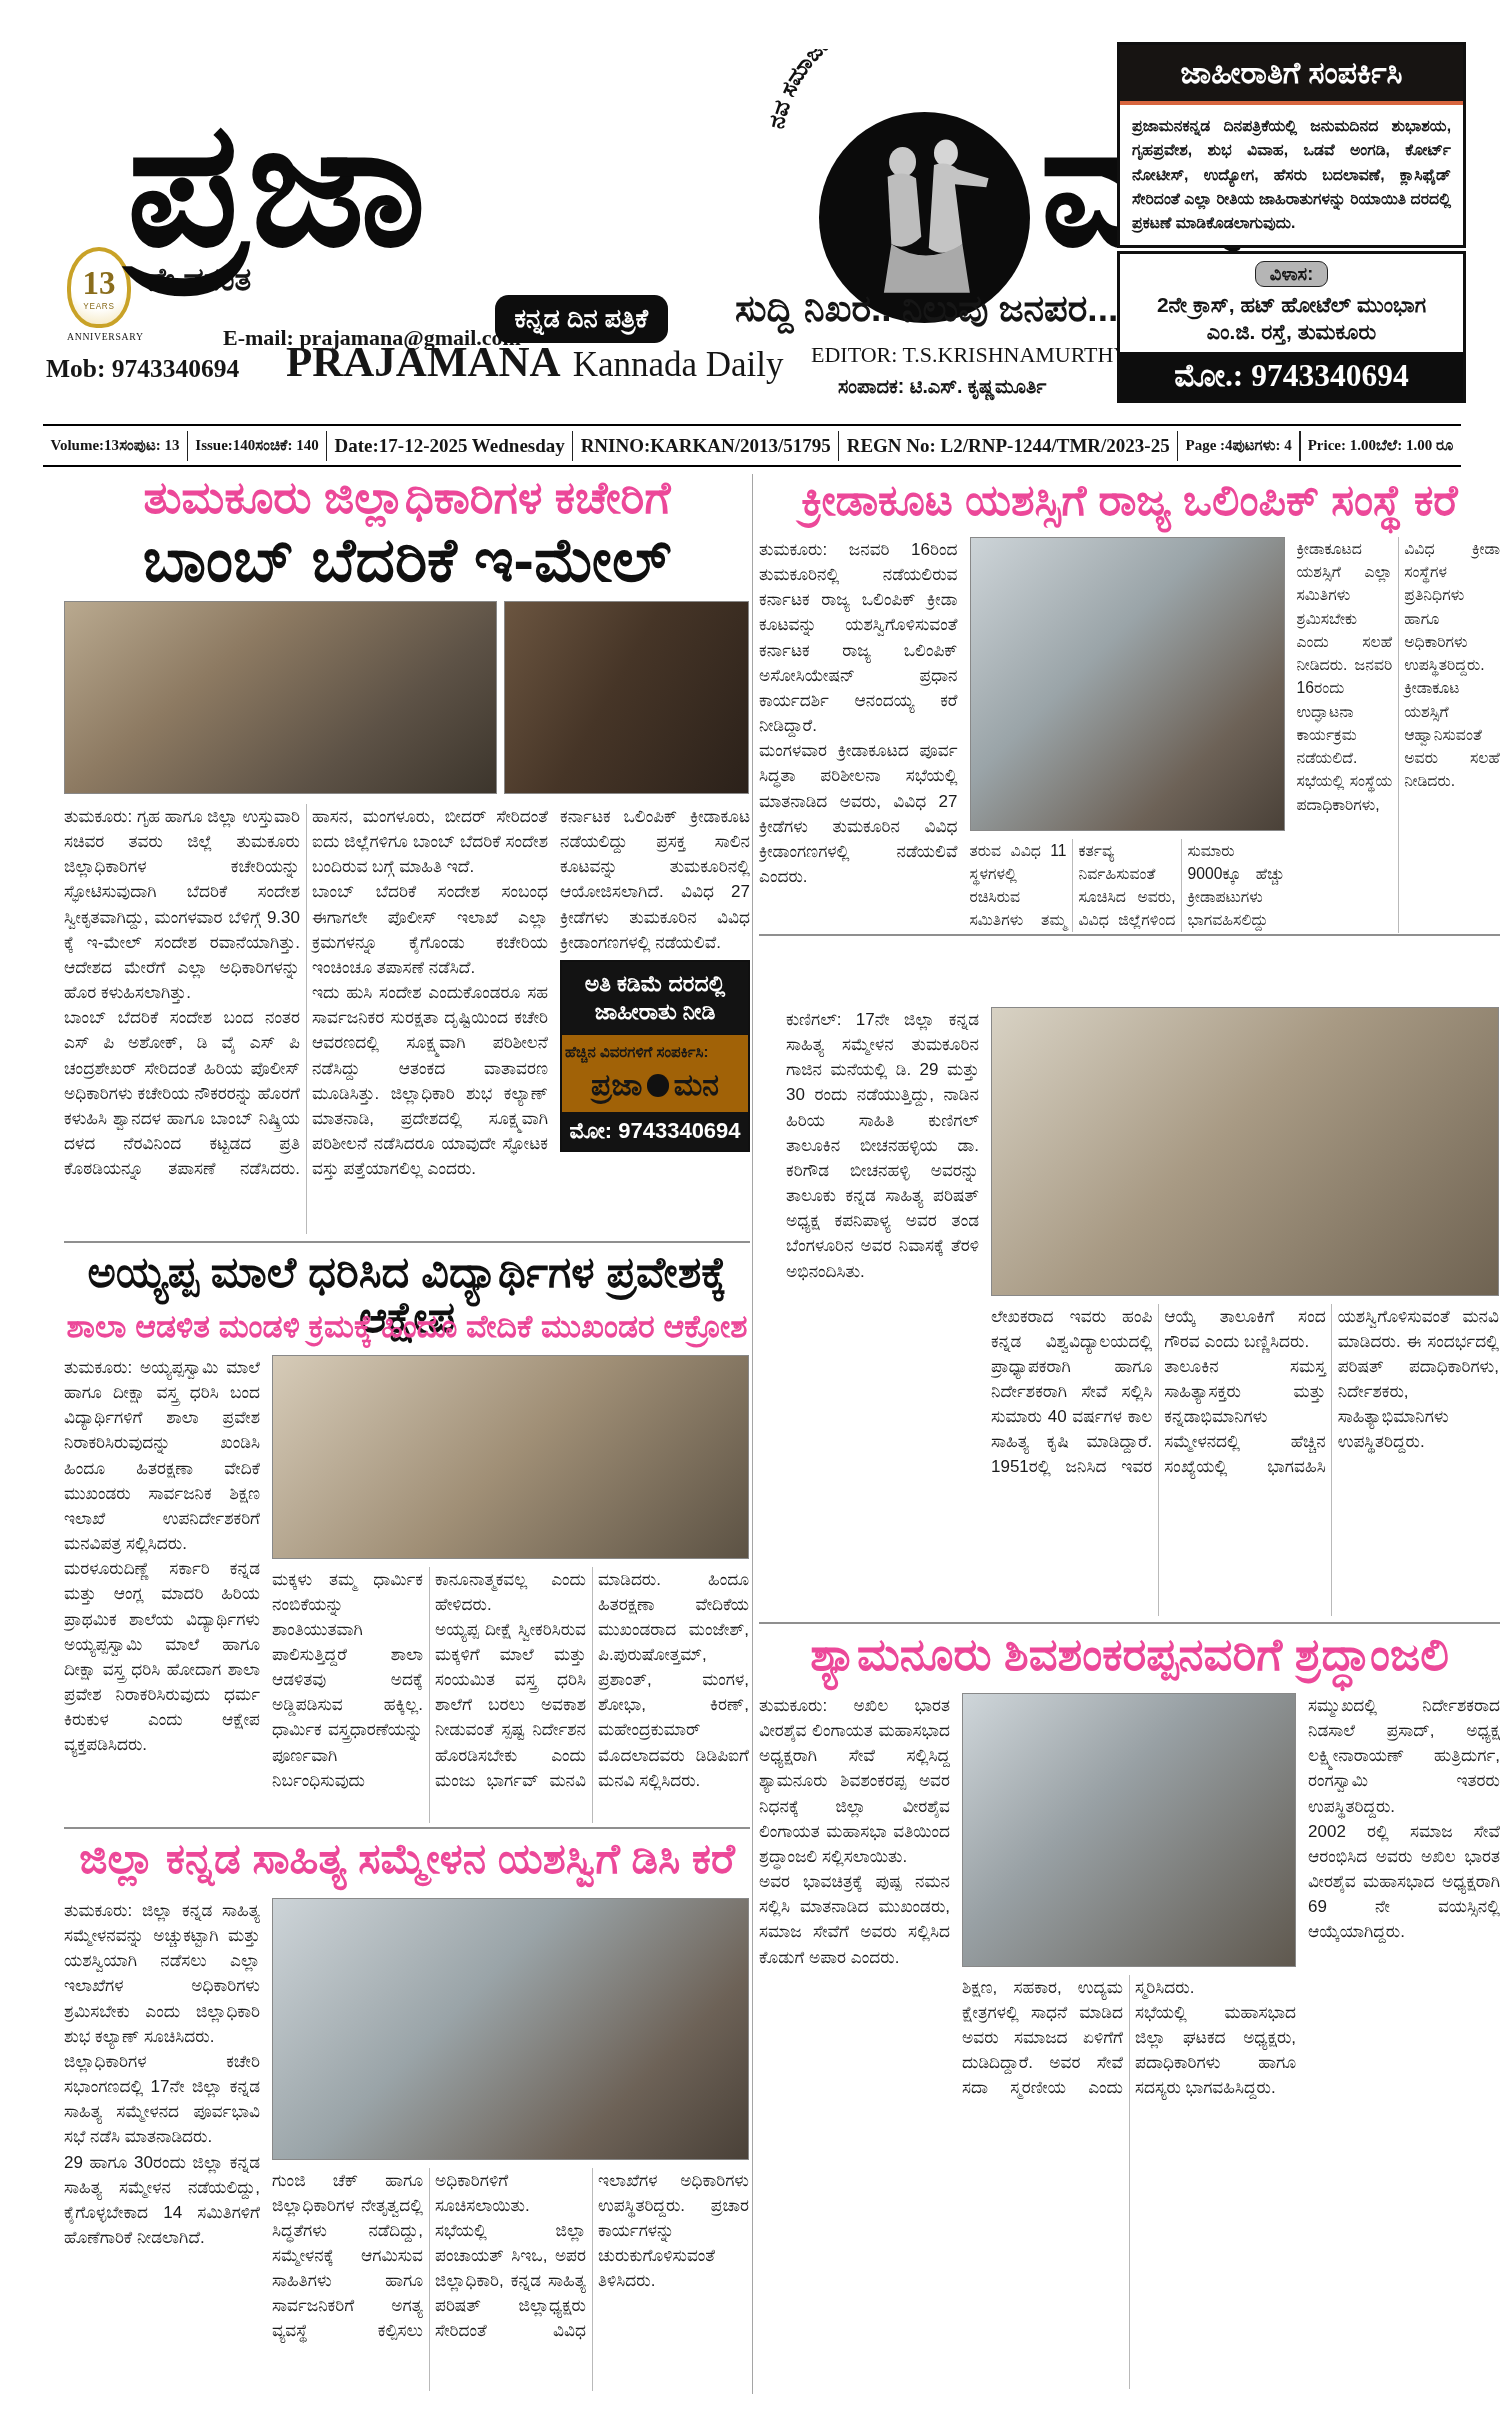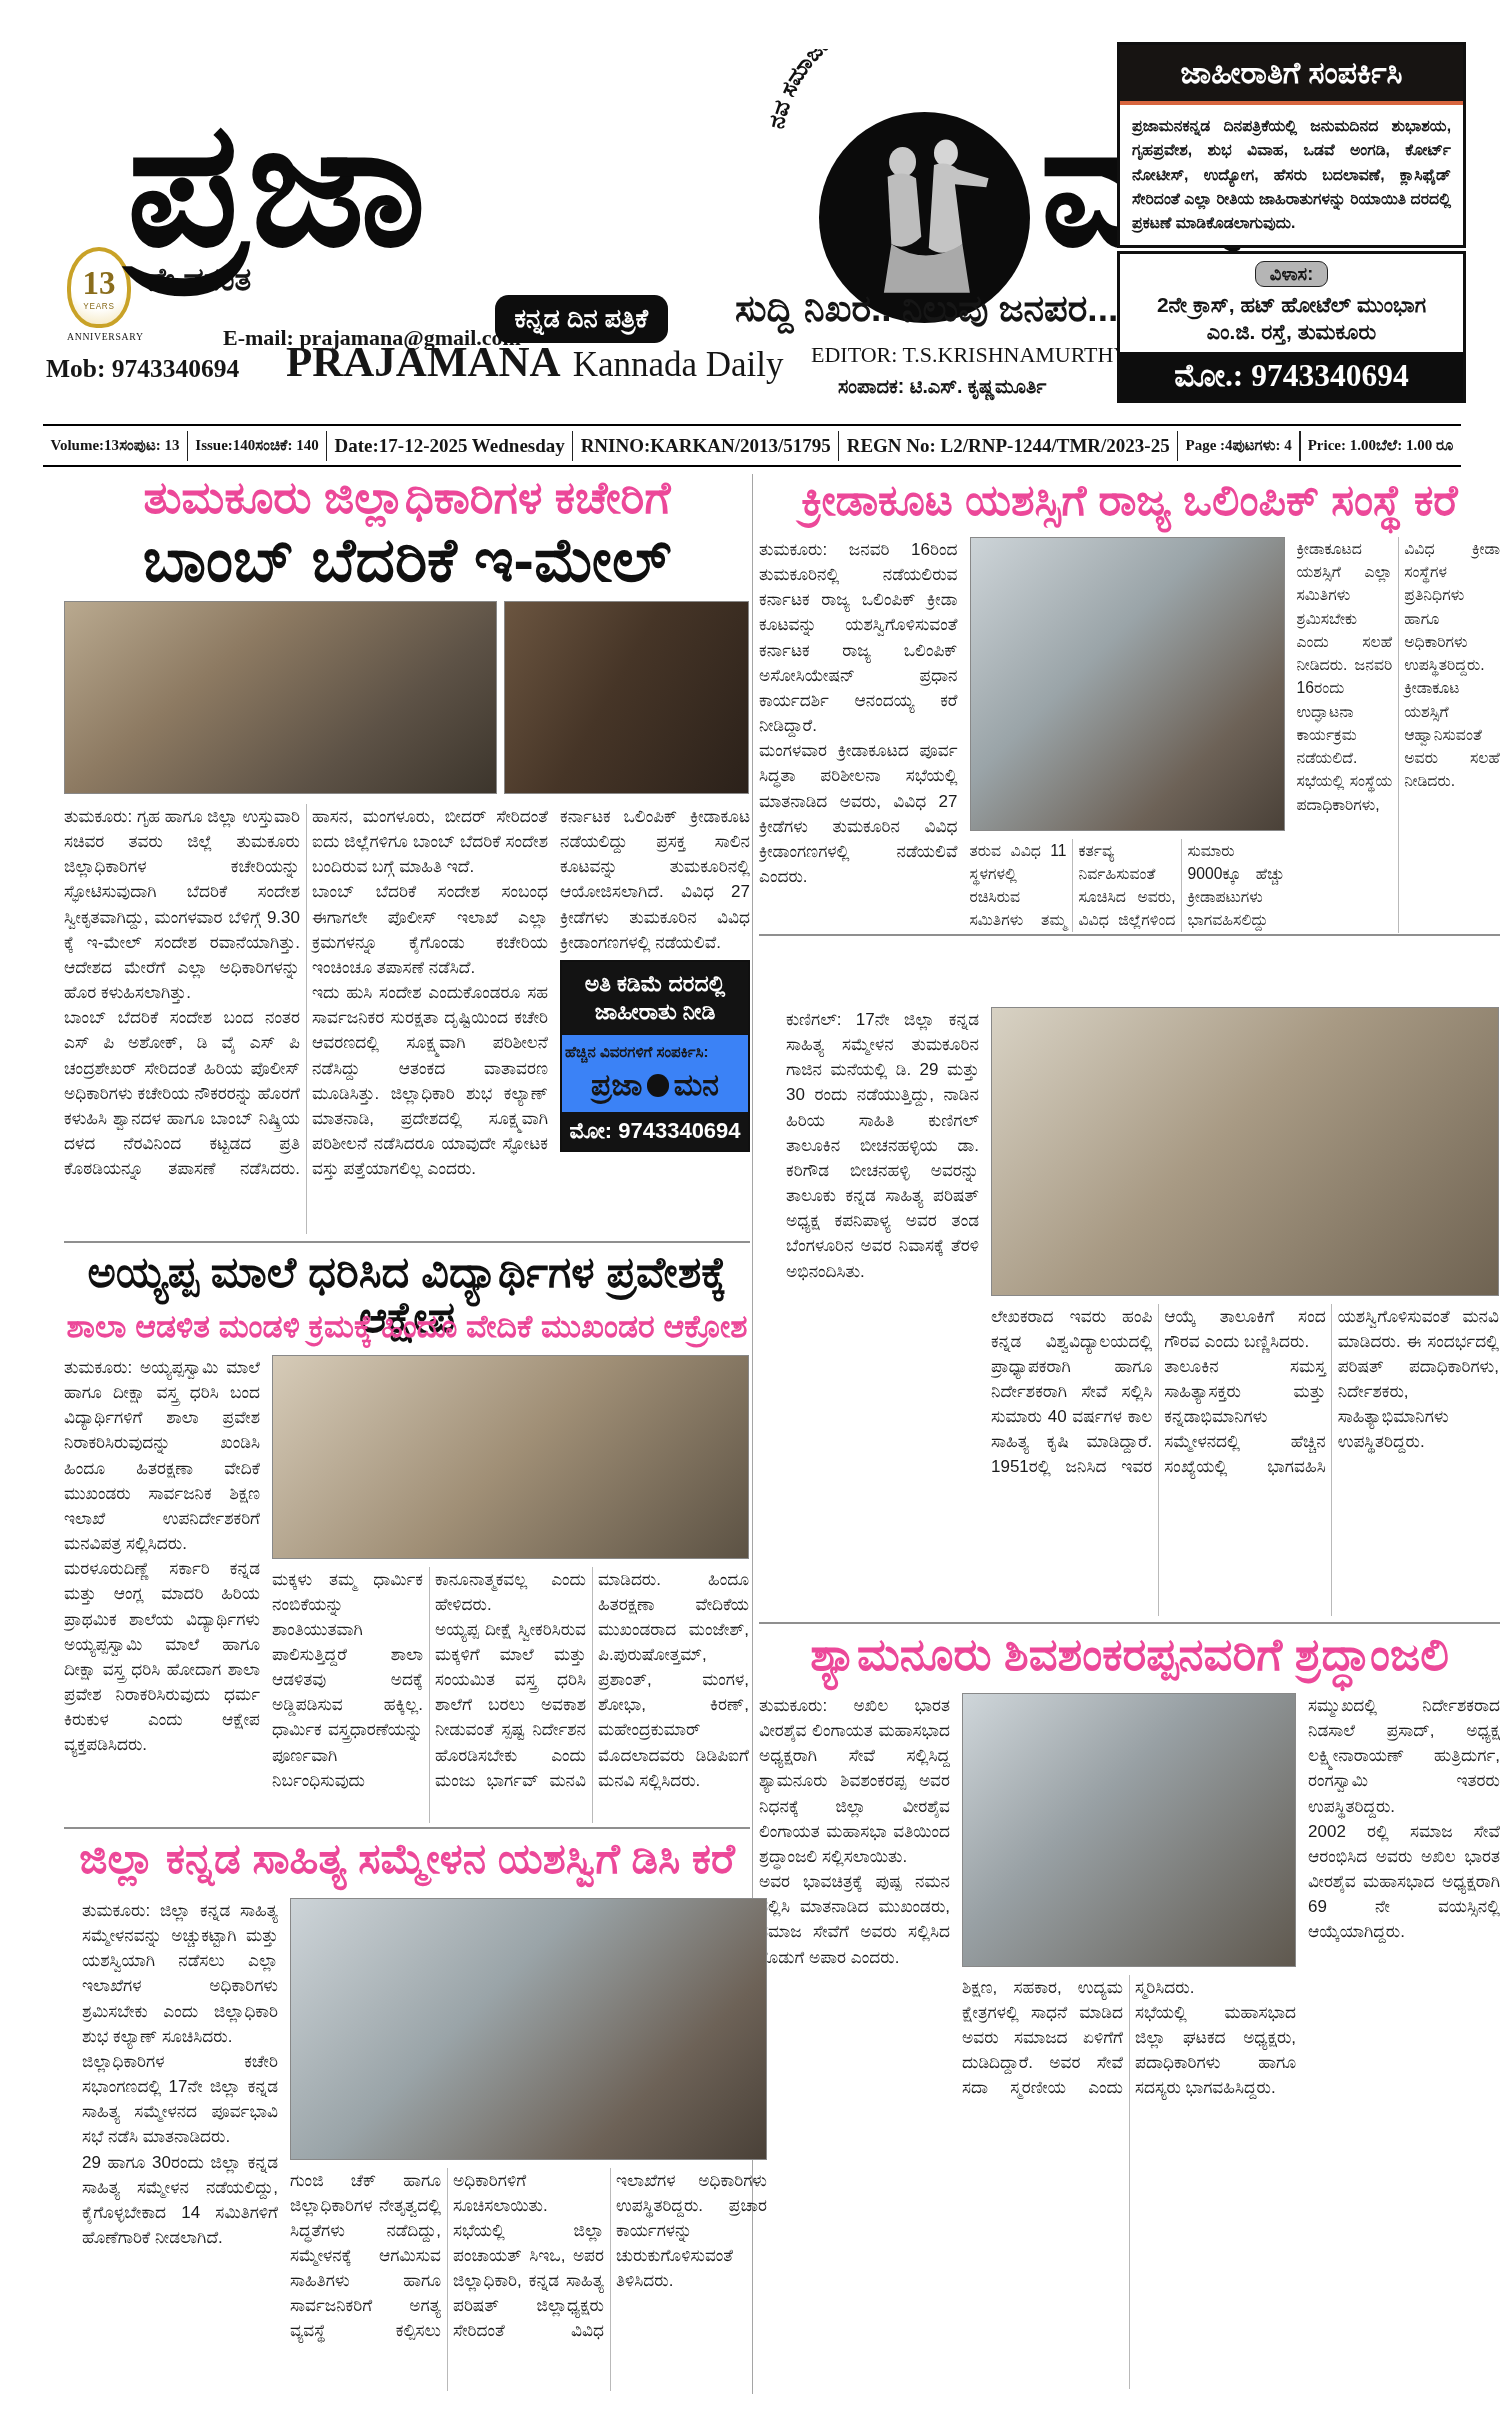--- a/index.html
+++ b/index.html
@@ -36,21 +36,21 @@
   .phonebar{background:#0d0d0d;color:#fff;text-align:center;font-size:31.5px;font-weight:bold;
             padding:6px 0;font-family:"Liberation Serif",serif;}
   
   .infobar{display:flex;align-items:center;justify-content:space-between;
            border-top:2.2px solid #000;border-bottom:2.2px solid #000;
            font-family:"Liberation Serif",serif;font-weight:bold;padding:3px 7.5px;box-sizing:border-box;}
   .ib2{display:flex;flex-direction:row;align-items:center;font-size:15px;line-height:1.15;}
   .ib1{font-size:19px;}
   .ibsep{width:1.5px;height:30px;background:#222;}
   
-  .midad{border:2.2px solid #101010;box-sizing:border-box;background:#3b82f6;}
+  .midad{border:2.2px solid #101010;box-sizing:border-box;background:#a16207;}
   .midad-black{background:#131313;color:#fff;text-align:center;font-weight:bold;
                font-size:22px;line-height:1.3;padding:7.5px 3px;}
   .midad-contact{text-align:left;font-size:15px;font-weight:bold;padding:7.5px 3px 3px;
                  border-top:1.5px solid #111;}
   .minilogo{display:flex;align-items:center;justify-content:center;gap:4.5px;
             font-size:30px;font-weight:bold;padding:4.5px 0;}
   .minilogo .dot{width:22.5px;height:22.5px;background:#111;border-radius:50%;}
   .midad-phone{background:#131313;color:#fff;text-align:center;font-size:22px;font-weight:bold;
                padding:6px 1.5px;margin-top:4.5px;}
   .flexrow{display:flex;gap:12px;}
@@ -218,21 +218,21 @@
     <div class="body-txt" style="width:196px;height:471px;">ತುಮಕೂರು: ಅಯ್ಯಪ್ಪಸ್ವಾಮಿ ಮಾಲೆ ಹಾಗೂ ದೀಕ್ಷಾ ವಸ್ತ್ರ ಧರಿಸಿ ಬಂದ ವಿದ್ಯಾರ್ಥಿಗಳಿಗೆ ಶಾಲಾ ಪ್ರವೇಶ ನಿರಾಕರಿಸಿರುವುದನ್ನು ಖಂಡಿಸಿ ಹಿಂದೂ ಹಿತರಕ್ಷಣಾ ವೇದಿಕೆ ಮುಖಂಡರು ಸಾರ್ವಜನಿಕ ಶಿಕ್ಷಣ ಇಲಾಖೆ ಉಪನಿರ್ದೇಶಕರಿಗೆ ಮನವಿಪತ್ರ ಸಲ್ಲಿಸಿದರು.
 ಮರಳೂರುದಿಣ್ಣೆ ಸರ್ಕಾರಿ ಕನ್ನಡ ಮತ್ತು ಆಂಗ್ಲ ಮಾದರಿ ಹಿರಿಯ ಪ್ರಾಥಮಿಕ ಶಾಲೆಯ ವಿದ್ಯಾರ್ಥಿಗಳು ಅಯ್ಯಪ್ಪಸ್ವಾಮಿ ಮಾಲೆ ಹಾಗೂ ದೀಕ್ಷಾ ವಸ್ತ್ರ ಧರಿಸಿ ಹೋದಾಗ ಶಾಲಾ ಪ್ರವೇಶ ನಿರಾಕರಿಸಿರುವುದು ಧರ್ಮ ಕಿರುಕುಳ ಎಂದು ಆಕ್ಷೇಪ ವ್ಯಕ್ತಪಡಿಸಿದರು.</div>
     <div style="width:477px;">
       <div class="photo ph6" style="width:477px;height:204px;"></div>
       <div class="body-txt cols3" style="width:477px;height:256px;margin-top:7.5px;">ಮಕ್ಕಳು ತಮ್ಮ ಧಾರ್ಮಿಕ ನಂಬಿಕೆಯನ್ನು ಶಾಂತಿಯುತವಾಗಿ ಪಾಲಿಸುತ್ತಿದ್ದರೆ ಶಾಲಾ ಆಡಳಿತವು ಅದಕ್ಕೆ ಅಡ್ಡಿಪಡಿಸುವ ಹಕ್ಕಿಲ್ಲ. ಧಾರ್ಮಿಕ ವಸ್ತ್ರಧಾರಣೆಯನ್ನು ಪೂರ್ಣವಾಗಿ ನಿರ್ಬಂಧಿಸುವುದು ಕಾನೂನಾತ್ಮಕವಲ್ಲ ಎಂದು ಹೇಳಿದರು.
 ಅಯ್ಯಪ್ಪ ದೀಕ್ಷೆ ಸ್ವೀಕರಿಸಿರುವ ಮಕ್ಕಳಿಗೆ ಮಾಲೆ ಮತ್ತು ಸಂಯಮಿತ ವಸ್ತ್ರ ಧರಿಸಿ ಶಾಲೆಗೆ ಬರಲು ಅವಕಾಶ ನೀಡುವಂತೆ ಸ್ಪಷ್ಟ ನಿರ್ದೇಶನ ಹೊರಡಿಸಬೇಕು ಎಂದು ಮಂಜು ಭಾರ್ಗವ್ ಮನವಿ ಮಾಡಿದರು. ಹಿಂದೂ ಹಿತರಕ್ಷಣಾ ವೇದಿಕೆಯ ಮುಖಂಡರಾದ ಮಂಜೇಶ್, ಪಿ.ಪುರುಷೋತ್ತಮ್, ಪ್ರಶಾಂತ್, ಮಂಗಳ, ಶೋಭಾ, ಕಿರಣ್, ಮಹೇಂದ್ರಕುಮಾರ್ ಮೊದಲಾದವರು ಡಿಡಿಪಿಐಗೆ ಮನವಿ ಸಲ್ಲಿಸಿದರು.</div>
     </div>
   </div>
 
   <div class="abs headline-red" style="left:64px;top:1836px;width:686px;font-size:42px;">ಜಿಲ್ಲಾ ಕನ್ನಡ ಸಾಹಿತ್ಯ ಸಮ್ಮೇಳನ ಯಶಸ್ವಿಗೆ ಡಿಸಿ ಕರೆ</div>
-  <div class="abs flexrow" style="left:64px;top:1898px;width:686px;margin-left:18px;">
+  <div class="abs flexrow" style="left:64px;top:1898px;width:686px;">
     <div class="body-txt" style="width:196px;height:495px;">ತುಮಕೂರು: ಜಿಲ್ಲಾ ಕನ್ನಡ ಸಾಹಿತ್ಯ ಸಮ್ಮೇಳನವನ್ನು ಅಚ್ಚುಕಟ್ಟಾಗಿ ಮತ್ತು ಯಶಸ್ವಿಯಾಗಿ ನಡೆಸಲು ಎಲ್ಲಾ ಇಲಾಖೆಗಳ ಅಧಿಕಾರಿಗಳು ಶ್ರಮಿಸಬೇಕು ಎಂದು ಜಿಲ್ಲಾಧಿಕಾರಿ ಶುಭ ಕಲ್ಯಾಣ್ ಸೂಚಿಸಿದರು.
 ಜಿಲ್ಲಾಧಿಕಾರಿಗಳ ಕಚೇರಿ ಸಭಾಂಗಣದಲ್ಲಿ 17ನೇ ಜಿಲ್ಲಾ ಕನ್ನಡ ಸಾಹಿತ್ಯ ಸಮ್ಮೇಳನದ ಪೂರ್ವಭಾವಿ ಸಭೆ ನಡೆಸಿ ಮಾತನಾಡಿದರು.
 29 ಹಾಗೂ 30ರಂದು ಜಿಲ್ಲಾ ಕನ್ನಡ ಸಾಹಿತ್ಯ ಸಮ್ಮೇಳನ ನಡೆಯಲಿದ್ದು, ಕೈಗೊಳ್ಳಬೇಕಾದ 14 ಸಮಿತಿಗಳಿಗೆ ಹೊಣೆಗಾರಿಕೆ ನೀಡಲಾಗಿದೆ.</div>
     <div style="width:477px;">
       <div class="photo ph3" style="width:477px;height:262px;"></div>
       <div class="body-txt cols3" style="width:477px;height:223px;margin-top:7.5px;">ಗುಂಜಿ ಚೆಕ್ ಹಾಗೂ ಜಿಲ್ಲಾಧಿಕಾರಿಗಳ ನೇತೃತ್ವದಲ್ಲಿ ಸಿದ್ಧತೆಗಳು ನಡೆದಿದ್ದು, ಸಮ್ಮೇಳನಕ್ಕೆ ಆಗಮಿಸುವ ಸಾಹಿತಿಗಳು ಹಾಗೂ ಸಾರ್ವಜನಿಕರಿಗೆ ಅಗತ್ಯ ವ್ಯವಸ್ಥೆ ಕಲ್ಪಿಸಲು ಅಧಿಕಾರಿಗಳಿಗೆ ಸೂಚಿಸಲಾಯಿತು.
 ಸಭೆಯಲ್ಲಿ ಜಿಲ್ಲಾ ಪಂಚಾಯತ್ ಸಿಇಒ, ಅಪರ ಜಿಲ್ಲಾಧಿಕಾರಿ, ಕನ್ನಡ ಸಾಹಿತ್ಯ ಪರಿಷತ್ ಜಿಲ್ಲಾಧ್ಯಕ್ಷರು ಸೇರಿದಂತೆ ವಿವಿಧ ಇಲಾಖೆಗಳ ಅಧಿಕಾರಿಗಳು ಉಪಸ್ಥಿತರಿದ್ದರು. ಪ್ರಚಾರ ಕಾರ್ಯಗಳನ್ನು ಚುರುಕುಗೊಳಿಸುವಂತೆ ತಿಳಿಸಿದರು.</div>
     </div>
   </div>
 

